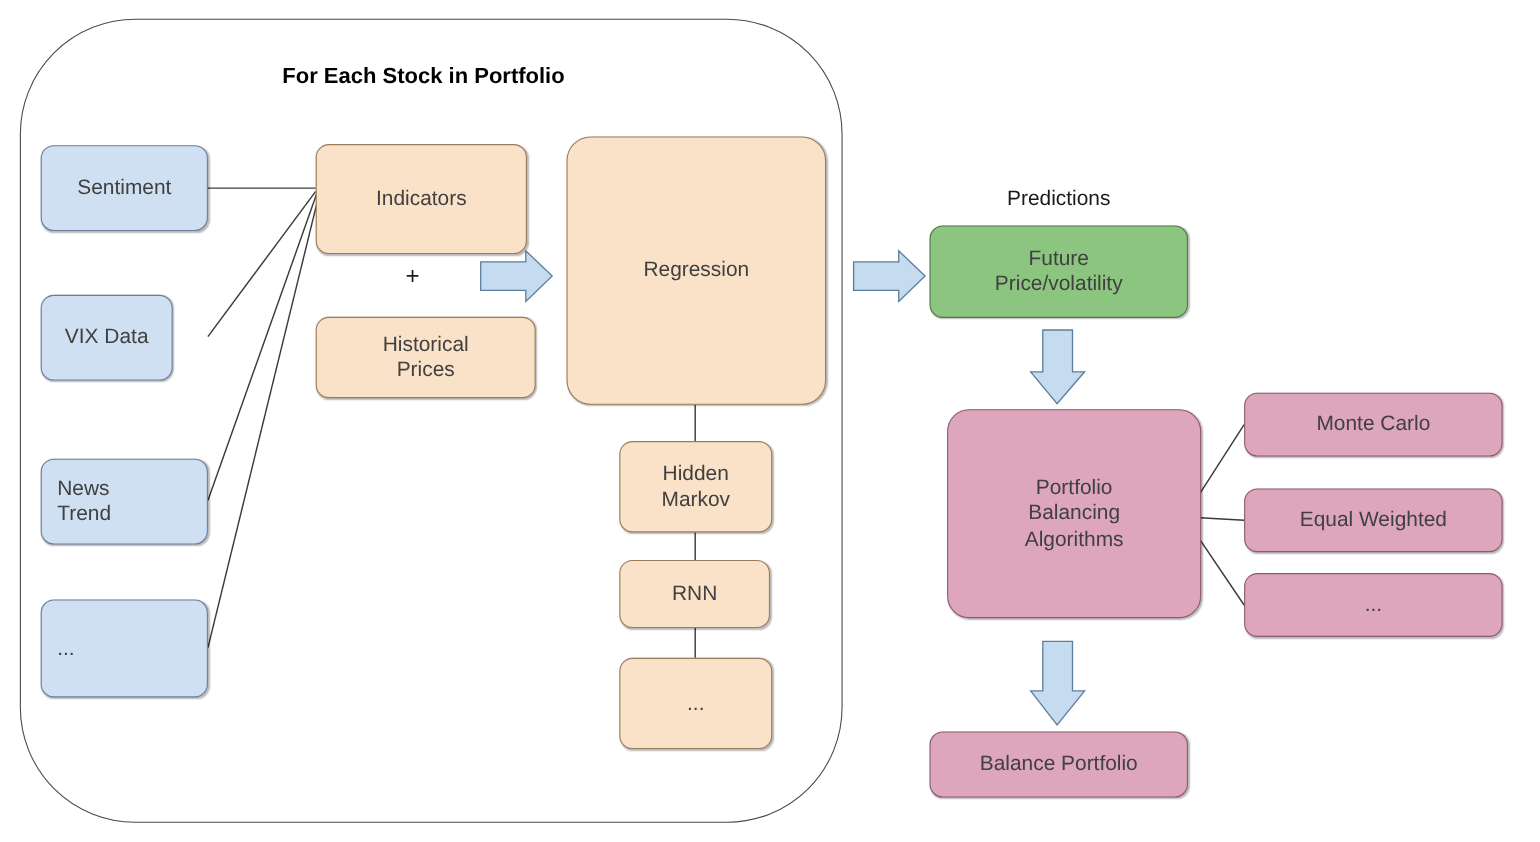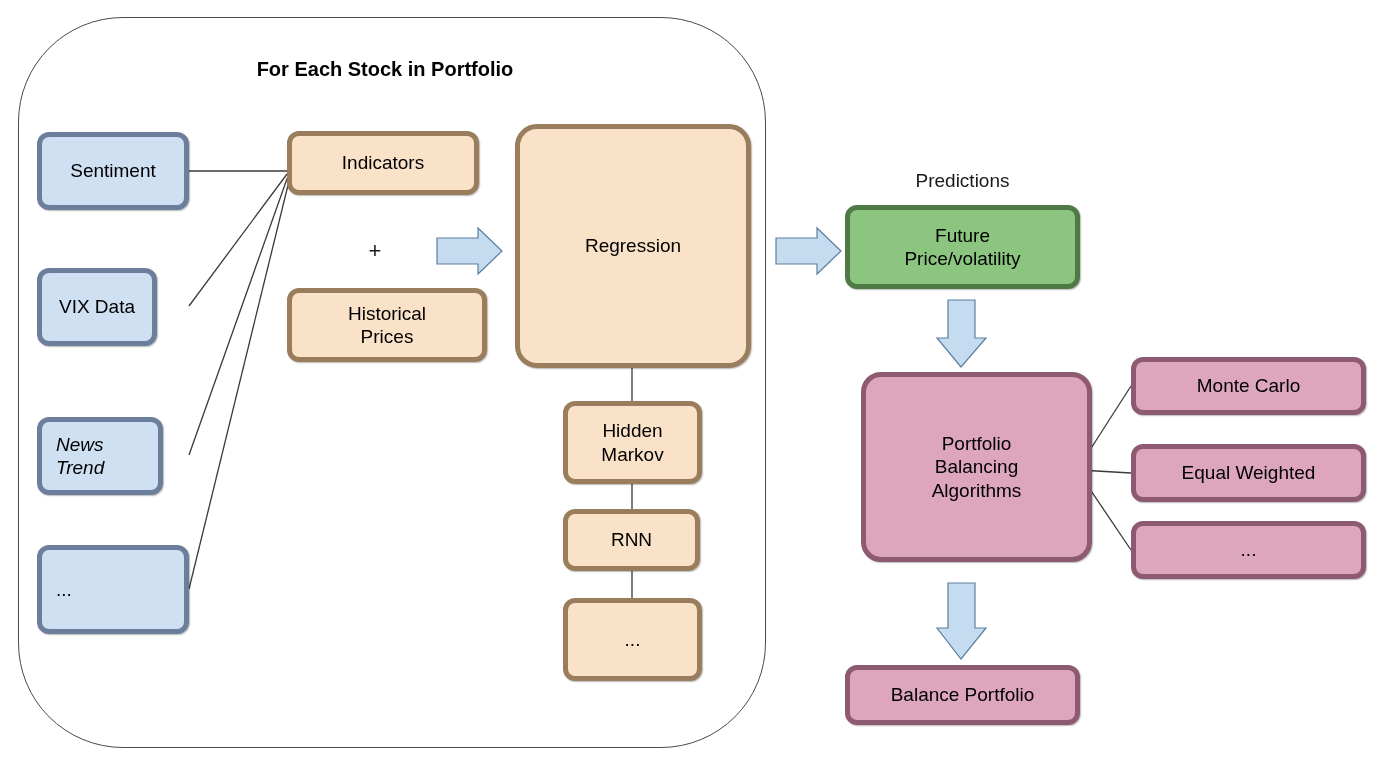--- a/index.html
+++ b/index.html
@@ -19,25 +19,25 @@
     overflow: hidden;
   }
   
   .node {
     position: absolute;
     box-sizing: border-box;
     display: flex;
     align-items: center;
     justify-content: center;
     text-align: center;
-    border: 5px solid #0f766e;
+    border: 1px solid #0f766e;
     border-radius: 12px;
     font-size: 19px;
     line-height: 1.22;
-    color: #000000;
+    color: #404040;
     white-space: pre-line;
     z-index: 3;
     box-shadow: 1px 1px 1.5px rgba(0,0,0,0.28);
   }
   .node.blue   { background: #cfe0f3; border-color: #6b7f9c; }
   .node.orange { background: #fae2c8; border-color: #9a7d5c; }
   .node.green  { background: #8cc57f; border-color: #4f7a46; }
   .node.pink   { background: #dda6bd; border-color: #8d5a71; }
 
   .node.align-left {
@@ -145,30 +145,30 @@
   </svg>
 
   <div class="node blue" style="left:37px;  top:132px; width:152px; height:78px;">
     <span>Sentiment</span>
   </div>
 
   <div class="node blue" style="left:37px;  top:268px; width:120px; height:78px;">
     <span>VIX Data</span>
   </div>
 
-  <div class="node blue align-left" style="left:37px;  top:417px; width:126px; height:78px;font-style:italic;">
+  <div class="node blue align-left" style="left:37px;  top:417px; width:152px; height:78px;">
     <span>News
 Trend</span>
   </div>
 
   <div class="node blue align-left" style="left:37px;  top:545px; width:152px; height:89px;">
     <span>...</span>
   </div>
 
-  <div class="node orange" style="left:287px; top:131px; width:192px; height:64px;justify-content:center;">
+  <div class="node orange" style="left:287px; top:131px; width:192px; height:100px;justify-content:center;">
     <span>Indicators</span>
   </div>
 
   <div id="plus-symbol">+</div>
 
   <div class="node orange" style="left:515px; top:124px; width:236px; height:244px; border-radius:22px;">
     <span>Regression</span>
   </div>
 
   <div class="node orange" style="left:287px; top:288px; width:200px; height:74px;">

